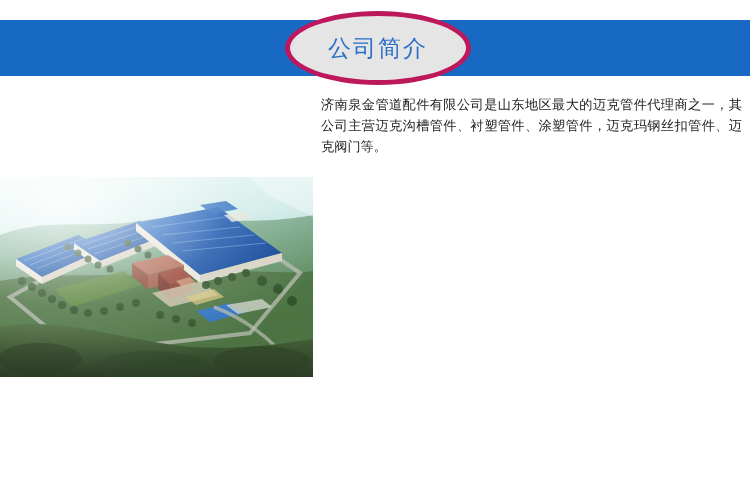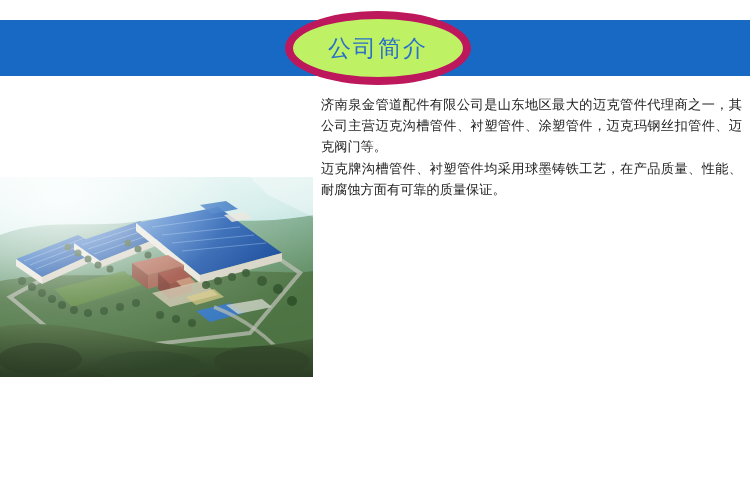--- a/index.html
+++ b/index.html
@@ -31,22 +31,22 @@
     height: 56px;
     background: #1869c3;
   }
   #title-ellipse {
     position: absolute;
     left: 285px;
     top: 11px;
     width: 186px;
     height: 74px;
     border-radius: 50%;
-    background: #bef264;
-    border: 8px solid #be185d;
+    background: #e5e5e5;
+    border: 5px solid #be185d;
     box-sizing: border-box;
     display: flex;
     align-items: center;
     justify-content: center;
   }
   #banner-title {
     color: #2a6fc9;
     font-size: 23px;
     letter-spacing: 2px;
     font-family: "DejaVu Sans", "Liberation Sans", sans-serif;
@@ -225,14 +225,13 @@
     <ellipse cx="262" cy="184" rx="48" ry="15" fill="#2d4026" opacity="0.55"></ellipse>
 
     <rect x="0" y="0" width="313" height="200" fill="url(#hazeGrad)"></rect>
 
     <polygon points="250,0 313,0 313,40 268,18" fill="#ffffff" opacity="0.35"></polygon>
   </svg>
 </div>
 
 <div id="about-text">
   <p>济南泉金管道配件有限公司是山东地区最大的迈克管件代理商之一，其公司主营迈克沟槽管件、衬塑管件、涂塑管件，迈克玛钢丝扣管件、迈克阀门等。</p>
-  <p>迈克牌沟槽管件、衬塑管件均采用球墨铸铁工艺，在产品质量、性能、耐腐蚀方面有可靠的质量保证。</p>
 </div>
 
 </body></html>

